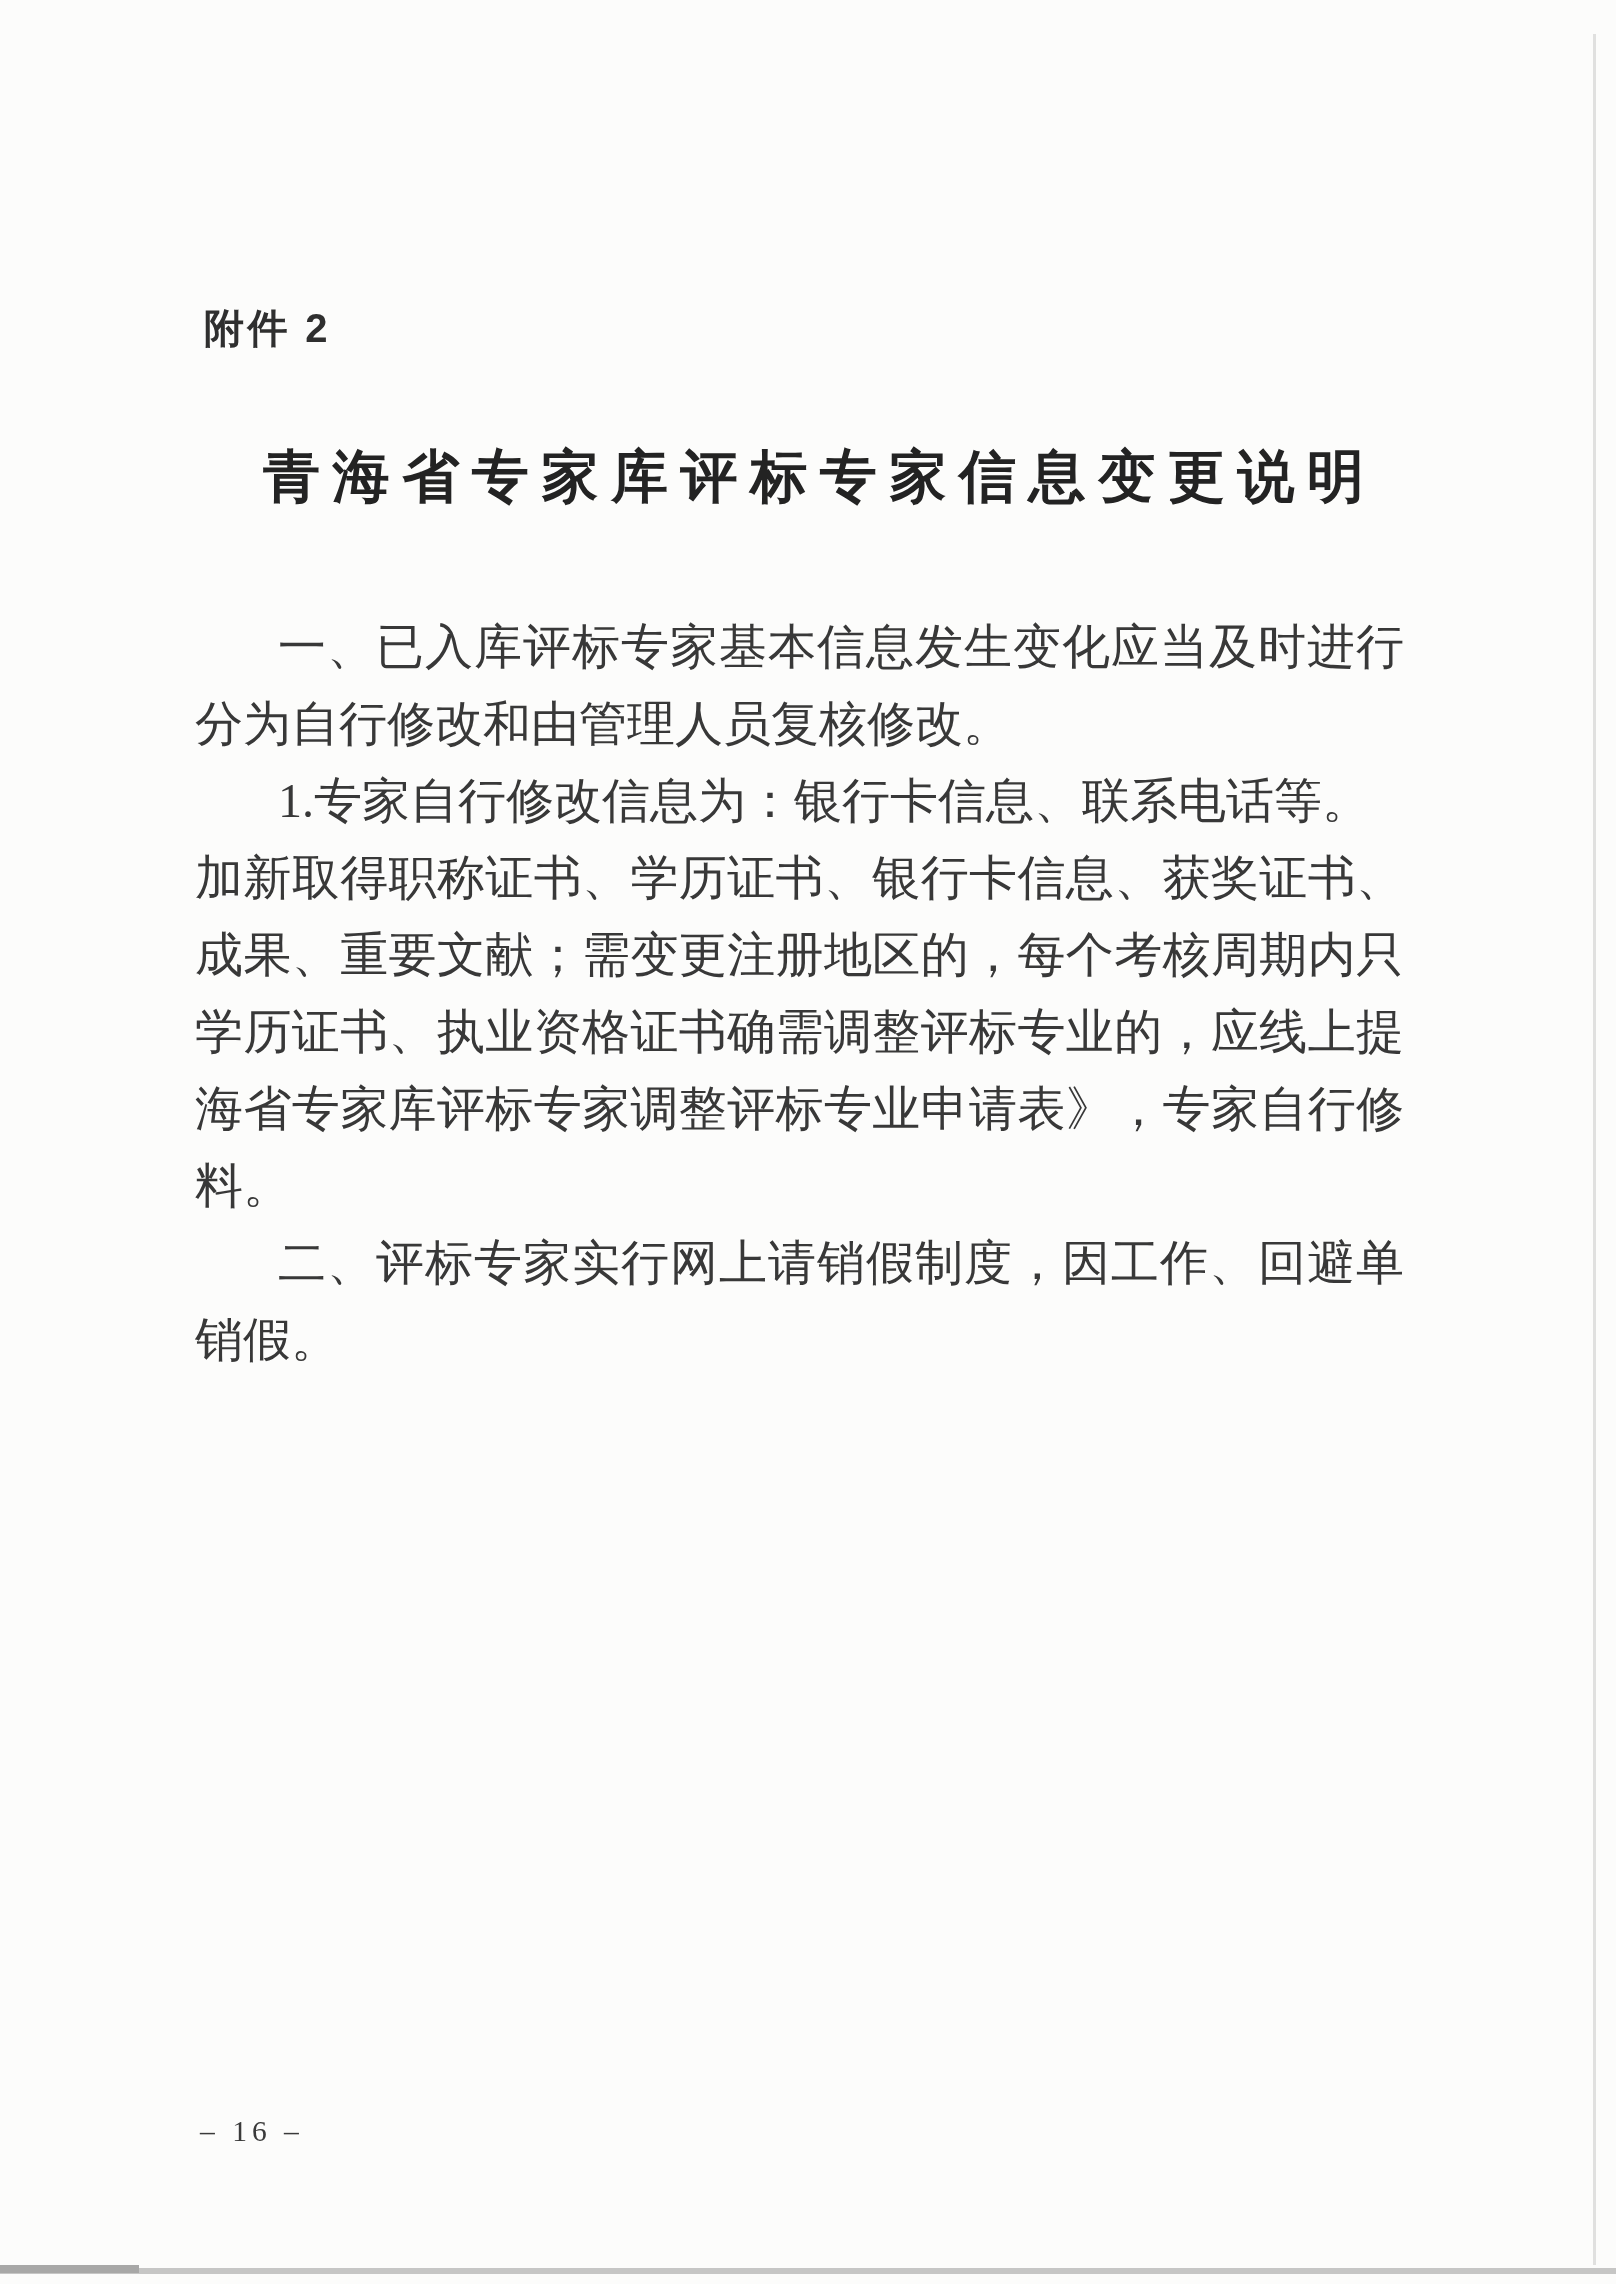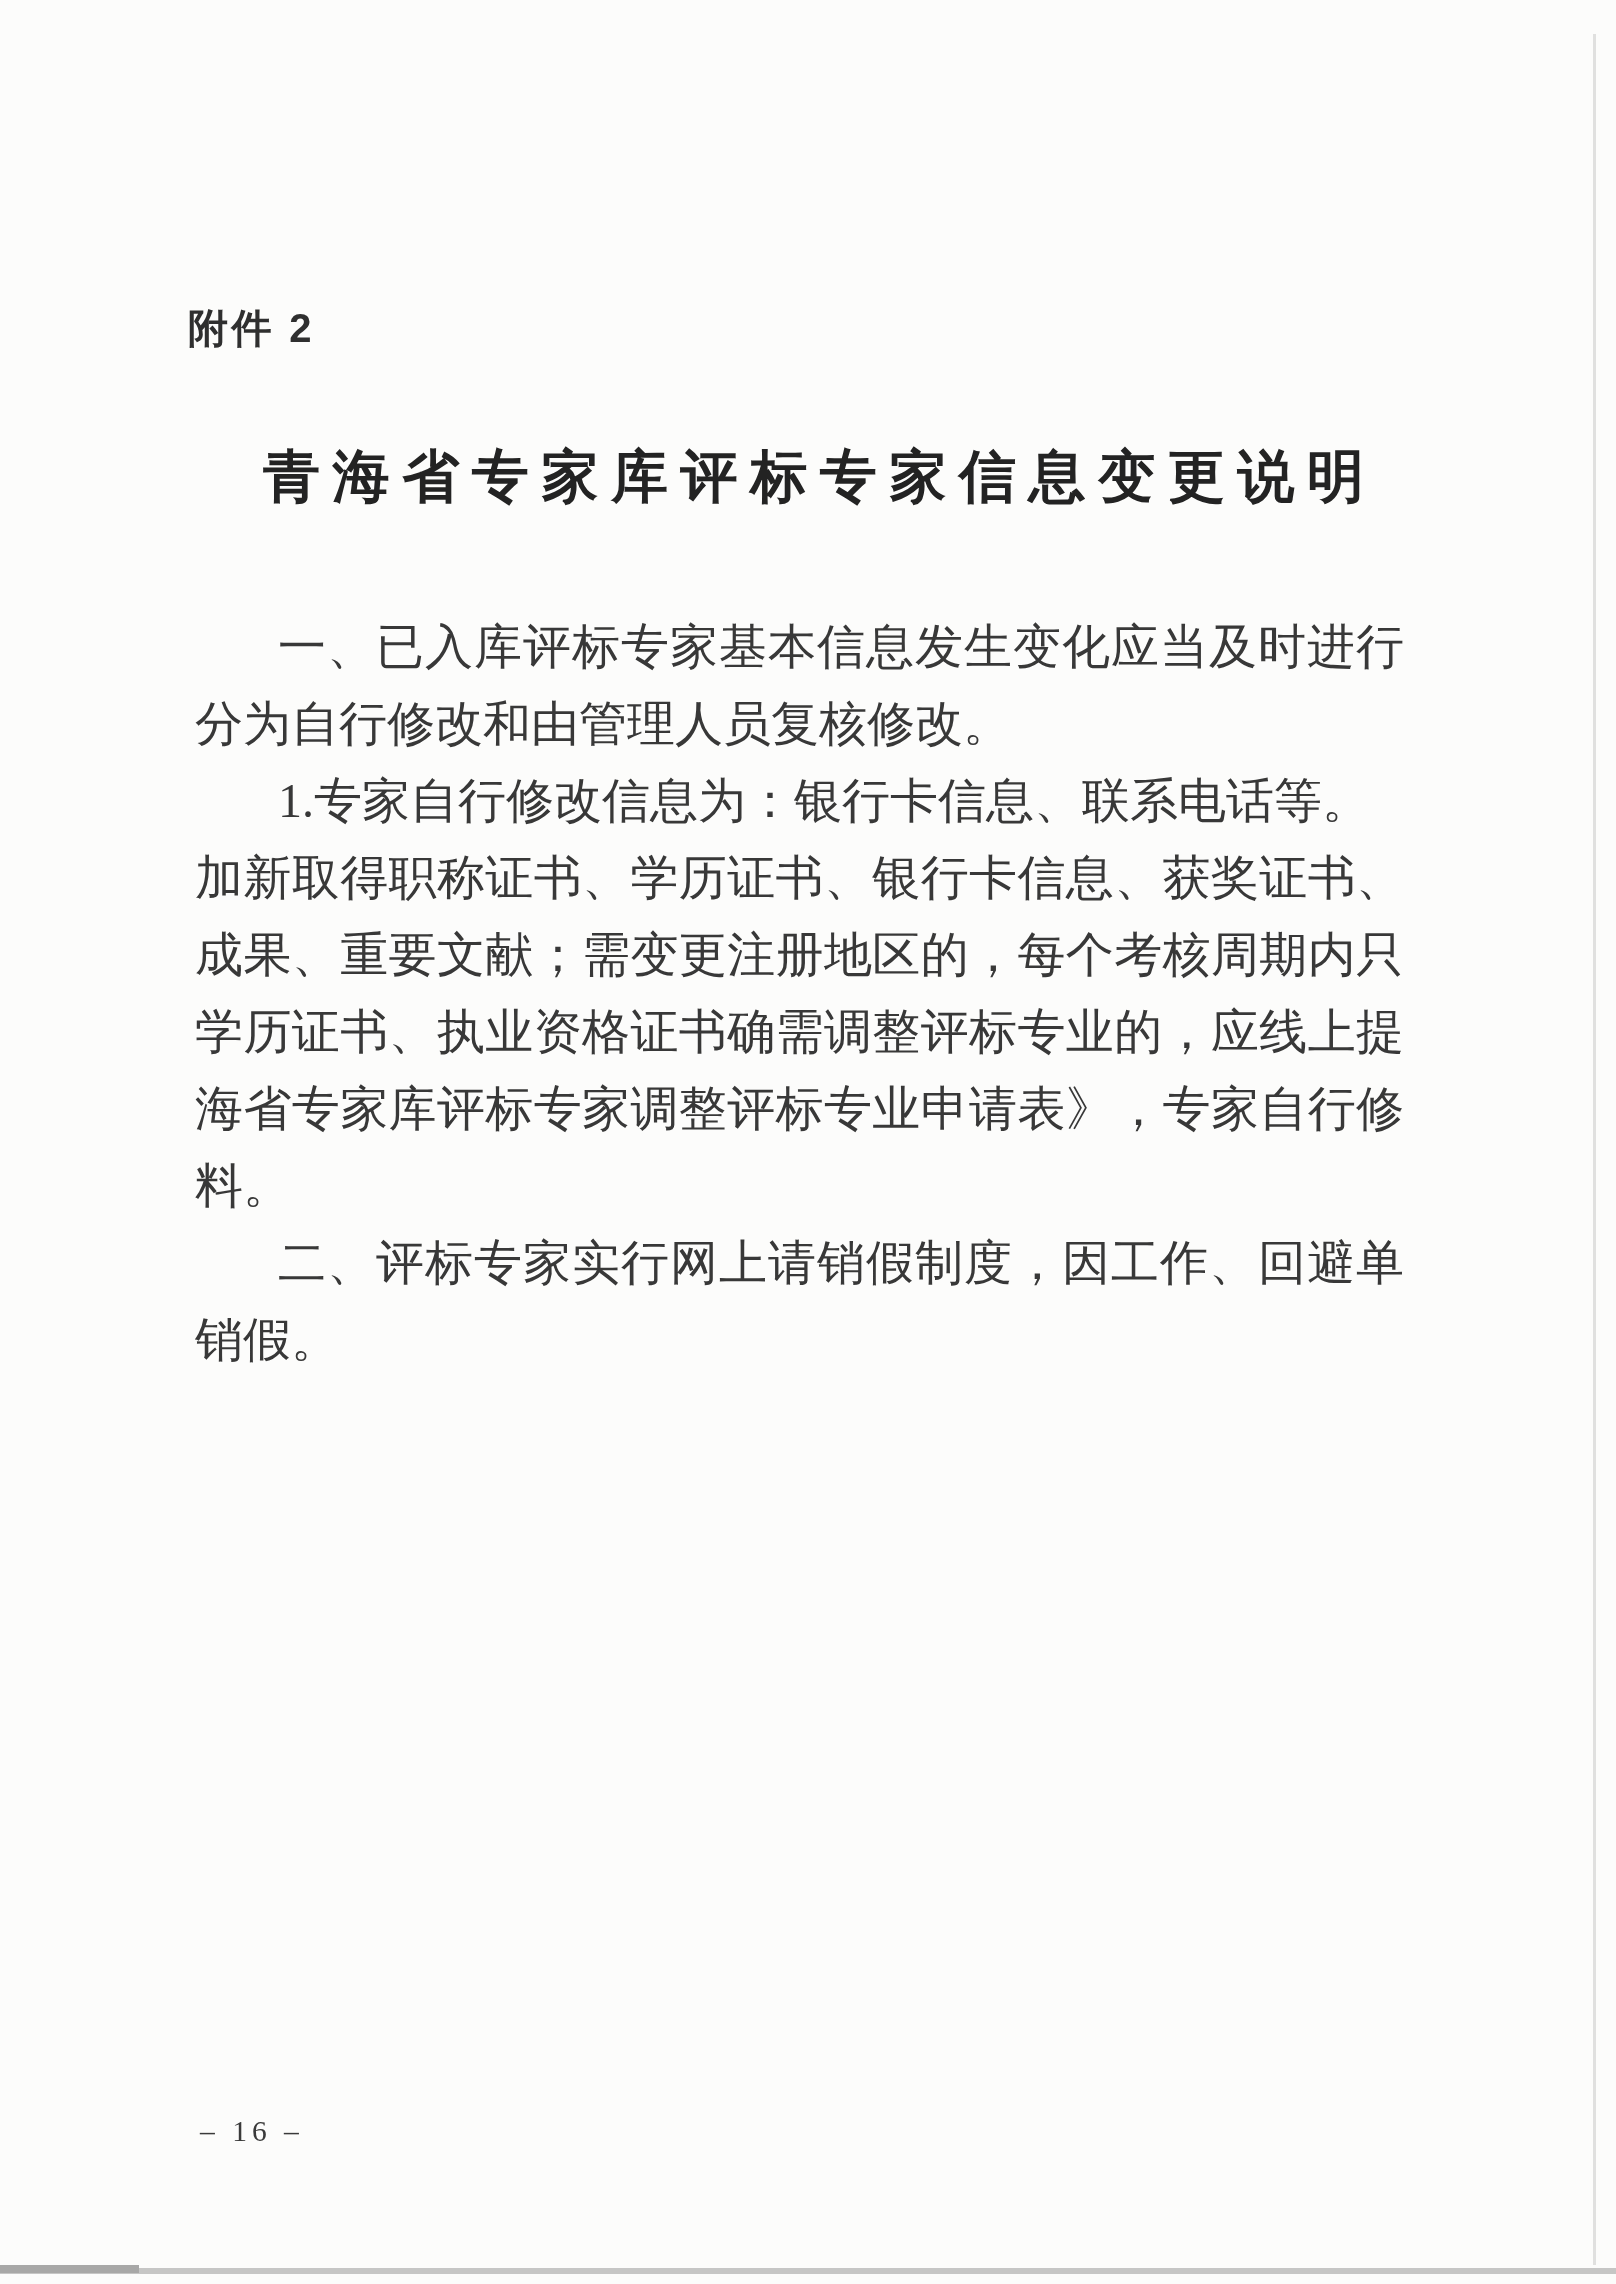--- a/index.html
+++ b/index.html
@@ -14,21 +14,21 @@
   }
   .page {
     position: relative;
     width: 1616px;
     height: 2284px;
     background: #fcfcfb;
     overflow: hidden;
   }
   .attachment-label {
     position: absolute;
-    left: 188px;
+    left: 204px;
     top: 301px;
     font-family: "Liberation Sans", sans-serif;
     font-size: 40px;
     font-weight: 700;
     color: #2f2f2f;
     letter-spacing: 3.4px;
     white-space: nowrap;
   }
   .doc-title {
     position: absolute;

